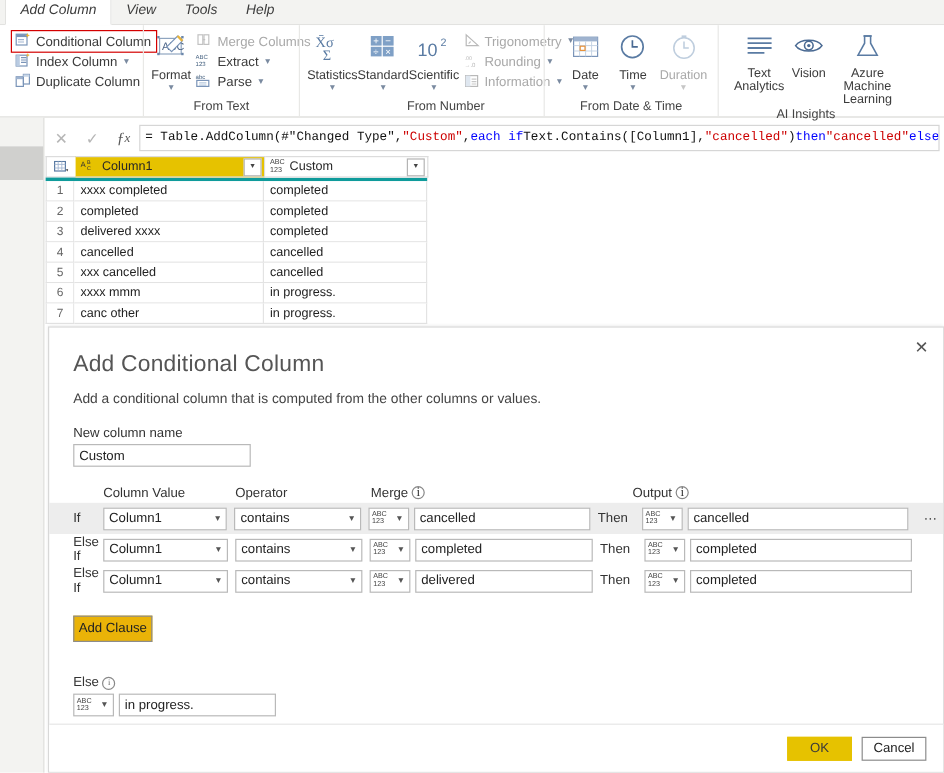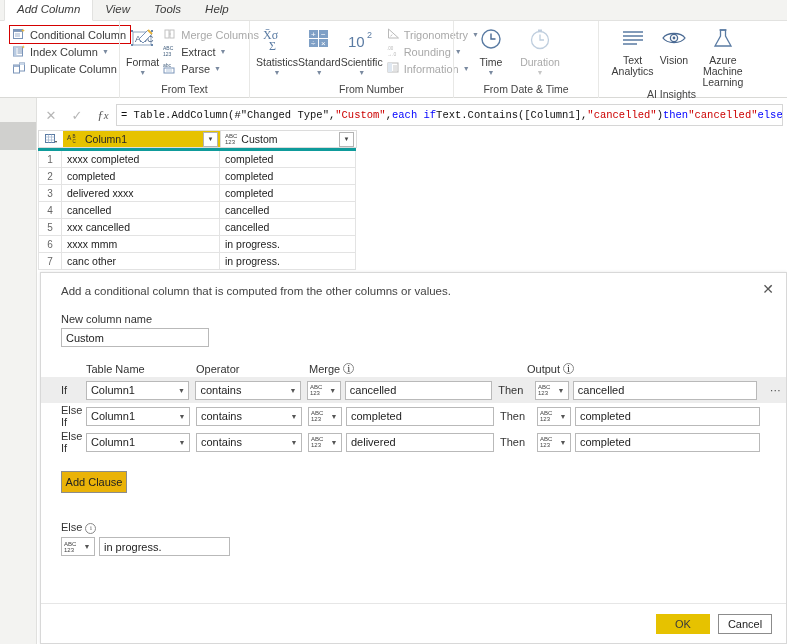--- a/index.html
+++ b/index.html
@@ -283,20 +283,32 @@
       </div>
     </div>
     <div class="glabel" style="margin-left:40px;">From Number</div>
   </div>
 
   <div class="rgroup" style="width:145px;">
     <div class="gbody" style="padding-left:8px;">
       <div class="bigbtn">
         <span class="ico">
           <svg width="28" height="26" viewBox="0 0 28 26">
+              <rect x="4" y="4" width="20" height="16" fill="#fff" stroke="#7A94B8"></rect>
+              <rect x="4" y="4" width="20" height="3.5" fill="#9fb3cf"></rect>
+              <path d="M9 7.5v12.5M14 7.5v12.5M19 7.5v12.5M4 11h20M4 15.5h20" stroke="#c3d2e4" stroke-width=".8"></path>
+              <rect x="9.5" y="11.5" width="4" height="3.5" fill="#fff" stroke="#E8923A"></rect>
+            </svg>
+        </span>
+        <span class="blabel">Date</span>
+        <span class="caret">▼</span>
+      </div>
+      <div class="bigbtn">
+        <span class="ico">
+          <svg width="28" height="26" viewBox="0 0 28 26">
               <circle cx="14" cy="12" r="9" fill="#fff" stroke="#5a7ba3" stroke-width="1.4"></circle>
               <path d="M14 6.5V12h4.5" stroke="#4a6a93" stroke-width="1.4" fill="none"></path>
             </svg>
         </span>
         <span class="blabel">Time</span>
         <span class="caret">▼</span>
       </div>
       <div class="bigbtn" style="width:52px;">
         <span class="ico">
           <svg width="28" height="26" viewBox="0 0 28 26">
@@ -438,30 +450,31 @@
     </div>
   <div class="grow">
       <div class="gnum">7</div>
       <div class="gcell k1">canc other</div>
       <div class="gcell k2">in progress.</div>
     </div>
 </div>
 
 <div class="dialog">
   <div class="dlgclose">✕</div>
+  <div class="dlgtitle">Add Conditional Column</div>
   <div class="dlgsub">Add a conditional column that is computed from the other columns or values.</div>
 
   <div class="fieldlabel">New column name</div>
   <div class="txtinput newcolinput">
       <span>Custom</span>
     </div>
 
   <div class="clausehdr">
     <span class="ch-if"></span>
-    <span class="ch-col">Table Name</span>
+    <span class="ch-col">Column Value</span>
     <span class="ch-op">Operator</span>
     <span class="ch-val"><span>Merge</span><span class="info">i</span></span>
     <span class="ch-out"><span>Output</span><span class="info">i</span></span>
   </div>
 
   <div class="clauserow first">
     <span class="kw">If</span>
     <div class="dd colname">
         <span>Column1</span>
         <span class="ddcaret">▼</span>

